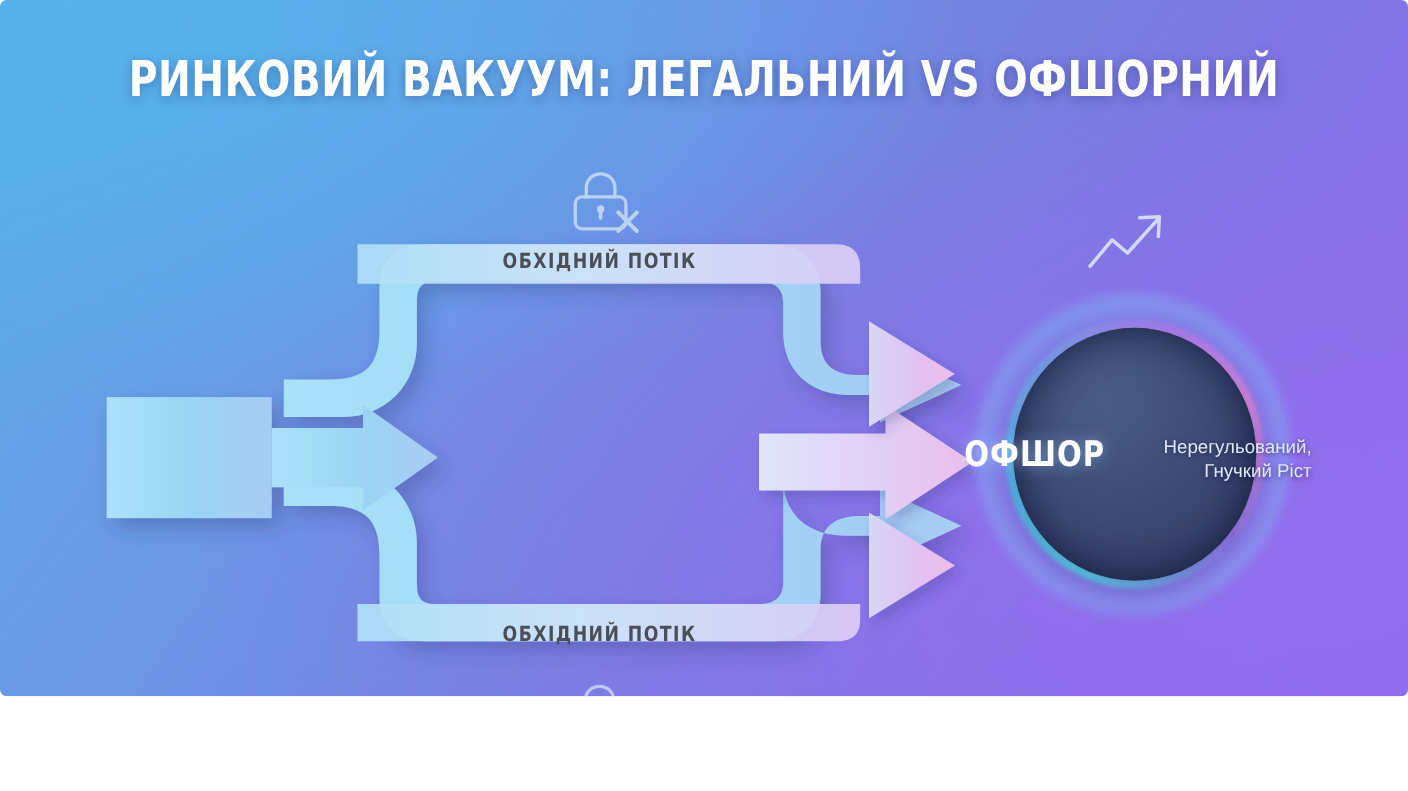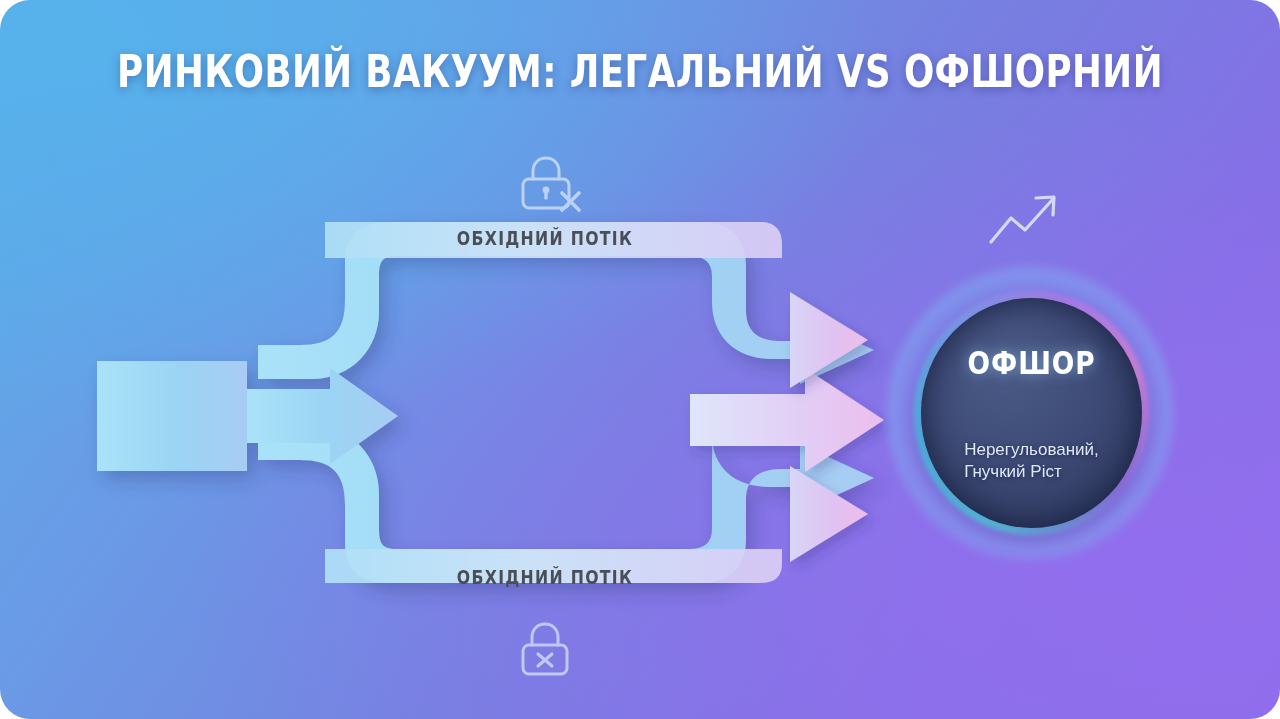--- a/index.html
+++ b/index.html
@@ -2,22 +2,22 @@
 <html><head>
 <meta charset="utf-8">
 <style>
   html,body{margin:0;padding:0;background:#ffffff;}
   body{
     width:1280px;height:719px;overflow:hidden;
     font-family:"Liberation Sans", sans-serif;
   }
 
   #stage{
-    position:relative;width:1280px;height:719px;
-    border-radius:30px;overflow:hidden;
+    position:relative;width:1280px;height:633px;
+    border-radius:6px;overflow:hidden;
     background:
       radial-gradient(120% 100% at 88% 78%, rgba(150,110,240,.75) 0%, rgba(150,110,240,0) 62%),
       radial-gradient(110% 95% at 6% 6%, rgba(86,178,236,.95) 0%, rgba(86,178,236,0) 58%),
       linear-gradient(125deg,#5BAEE8 0%, #6A9BE6 26%, #7680E0 55%, #8470E6 78%, #8B6CE8 100%);
   }
 
   
   .title{
     position:absolute;left:0;right:0;top:46px;
     text-align:center;
@@ -90,22 +90,22 @@
     filter:blur(2.5px);
     opacity:.95;
   }
   .ring-inner{
     position:absolute;left:41px;top:45px;width:221px;height:230px;border-radius:50%;
     background:radial-gradient(circle at 38% 30%, #4b5a86 0%, #3f4c78 42%, #36416a 72%, #2f3a60 100%);
     box-shadow:inset 0 0 34px rgba(10,18,45,.75), 0 8px 26px rgba(30,30,90,.35);
   }
   .offshore-text{
     position:absolute;left:41px;top:45px;width:221px;height:230px;
-    display:flex;flex-direction:column;align-items:center;justify-content:center;
-    text-align:left;
+    display:flex;flex-direction:row;align-items:center;justify-content:center;
+    text-align:right;
     gap:48px;
   }
   .offshore-title{
     font-size:32px;font-weight:700;color:#ffffff;letter-spacing:1px;
     font-family:"DejaVu Sans Condensed","Liberation Sans", sans-serif;
     transform:scaleX(.92);
     text-shadow:0 0 14px rgba(160,215,255,.55);
     white-space:nowrap;
   }
   .offshore-sub{

